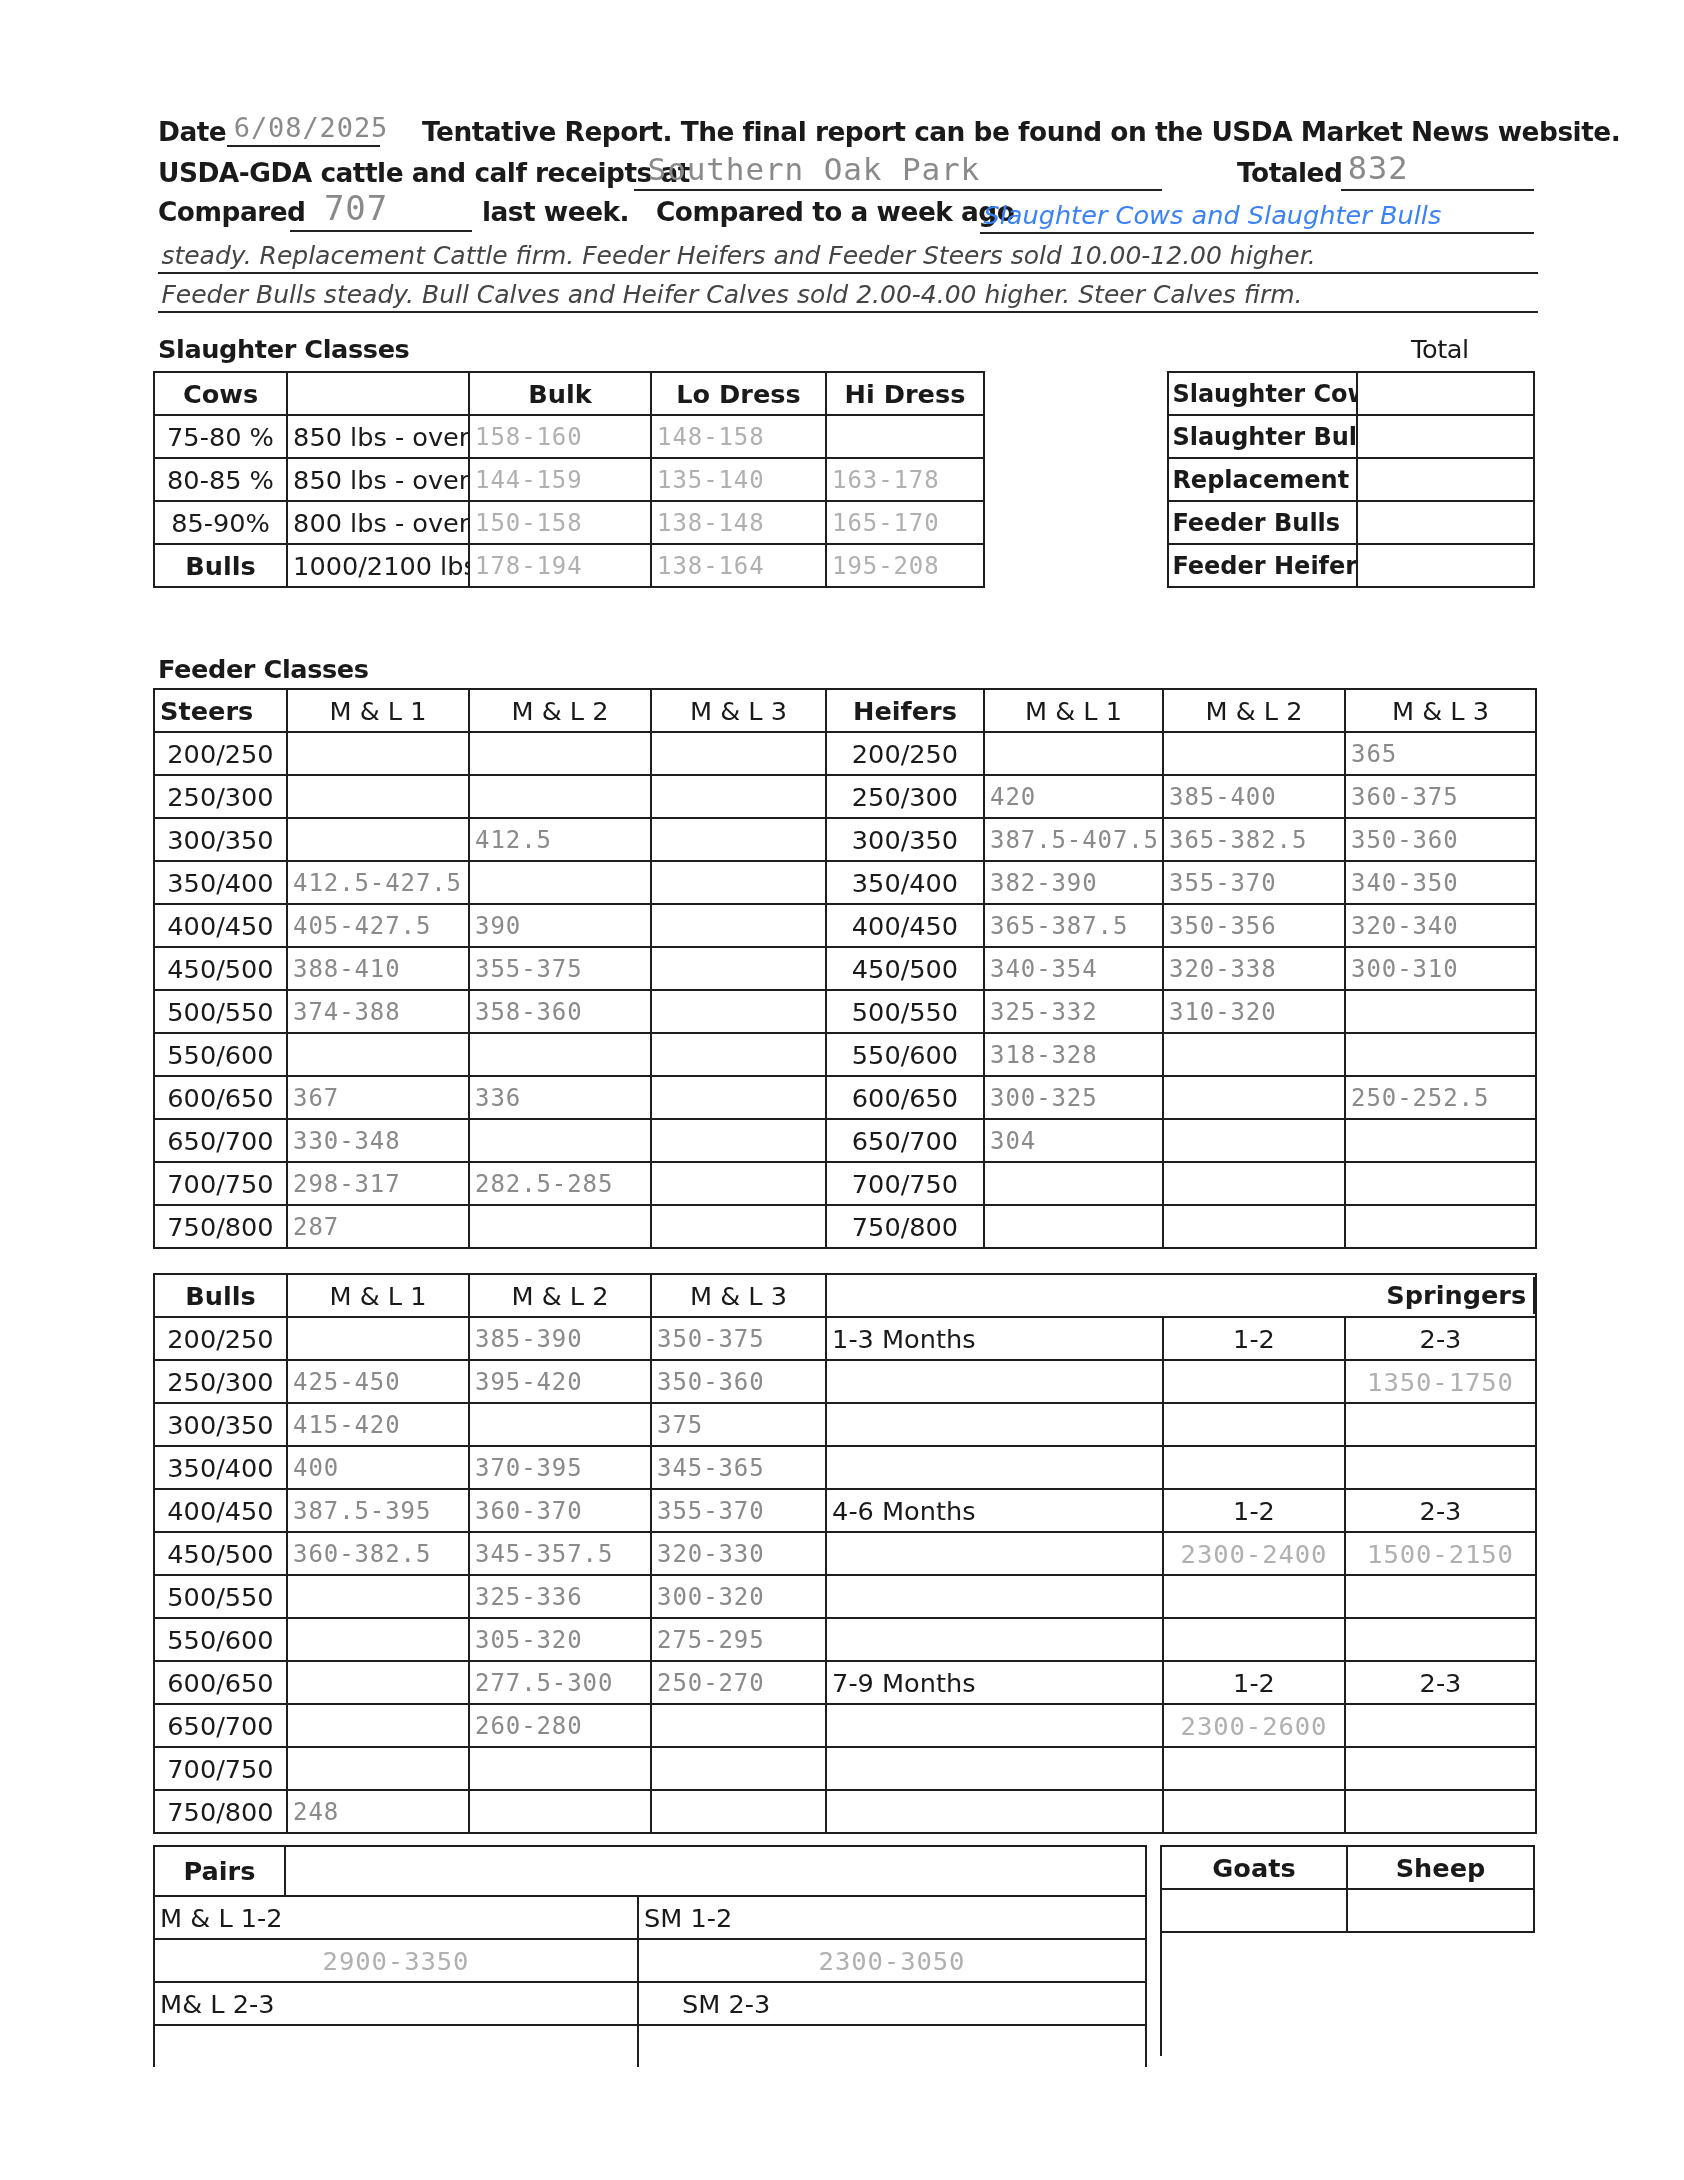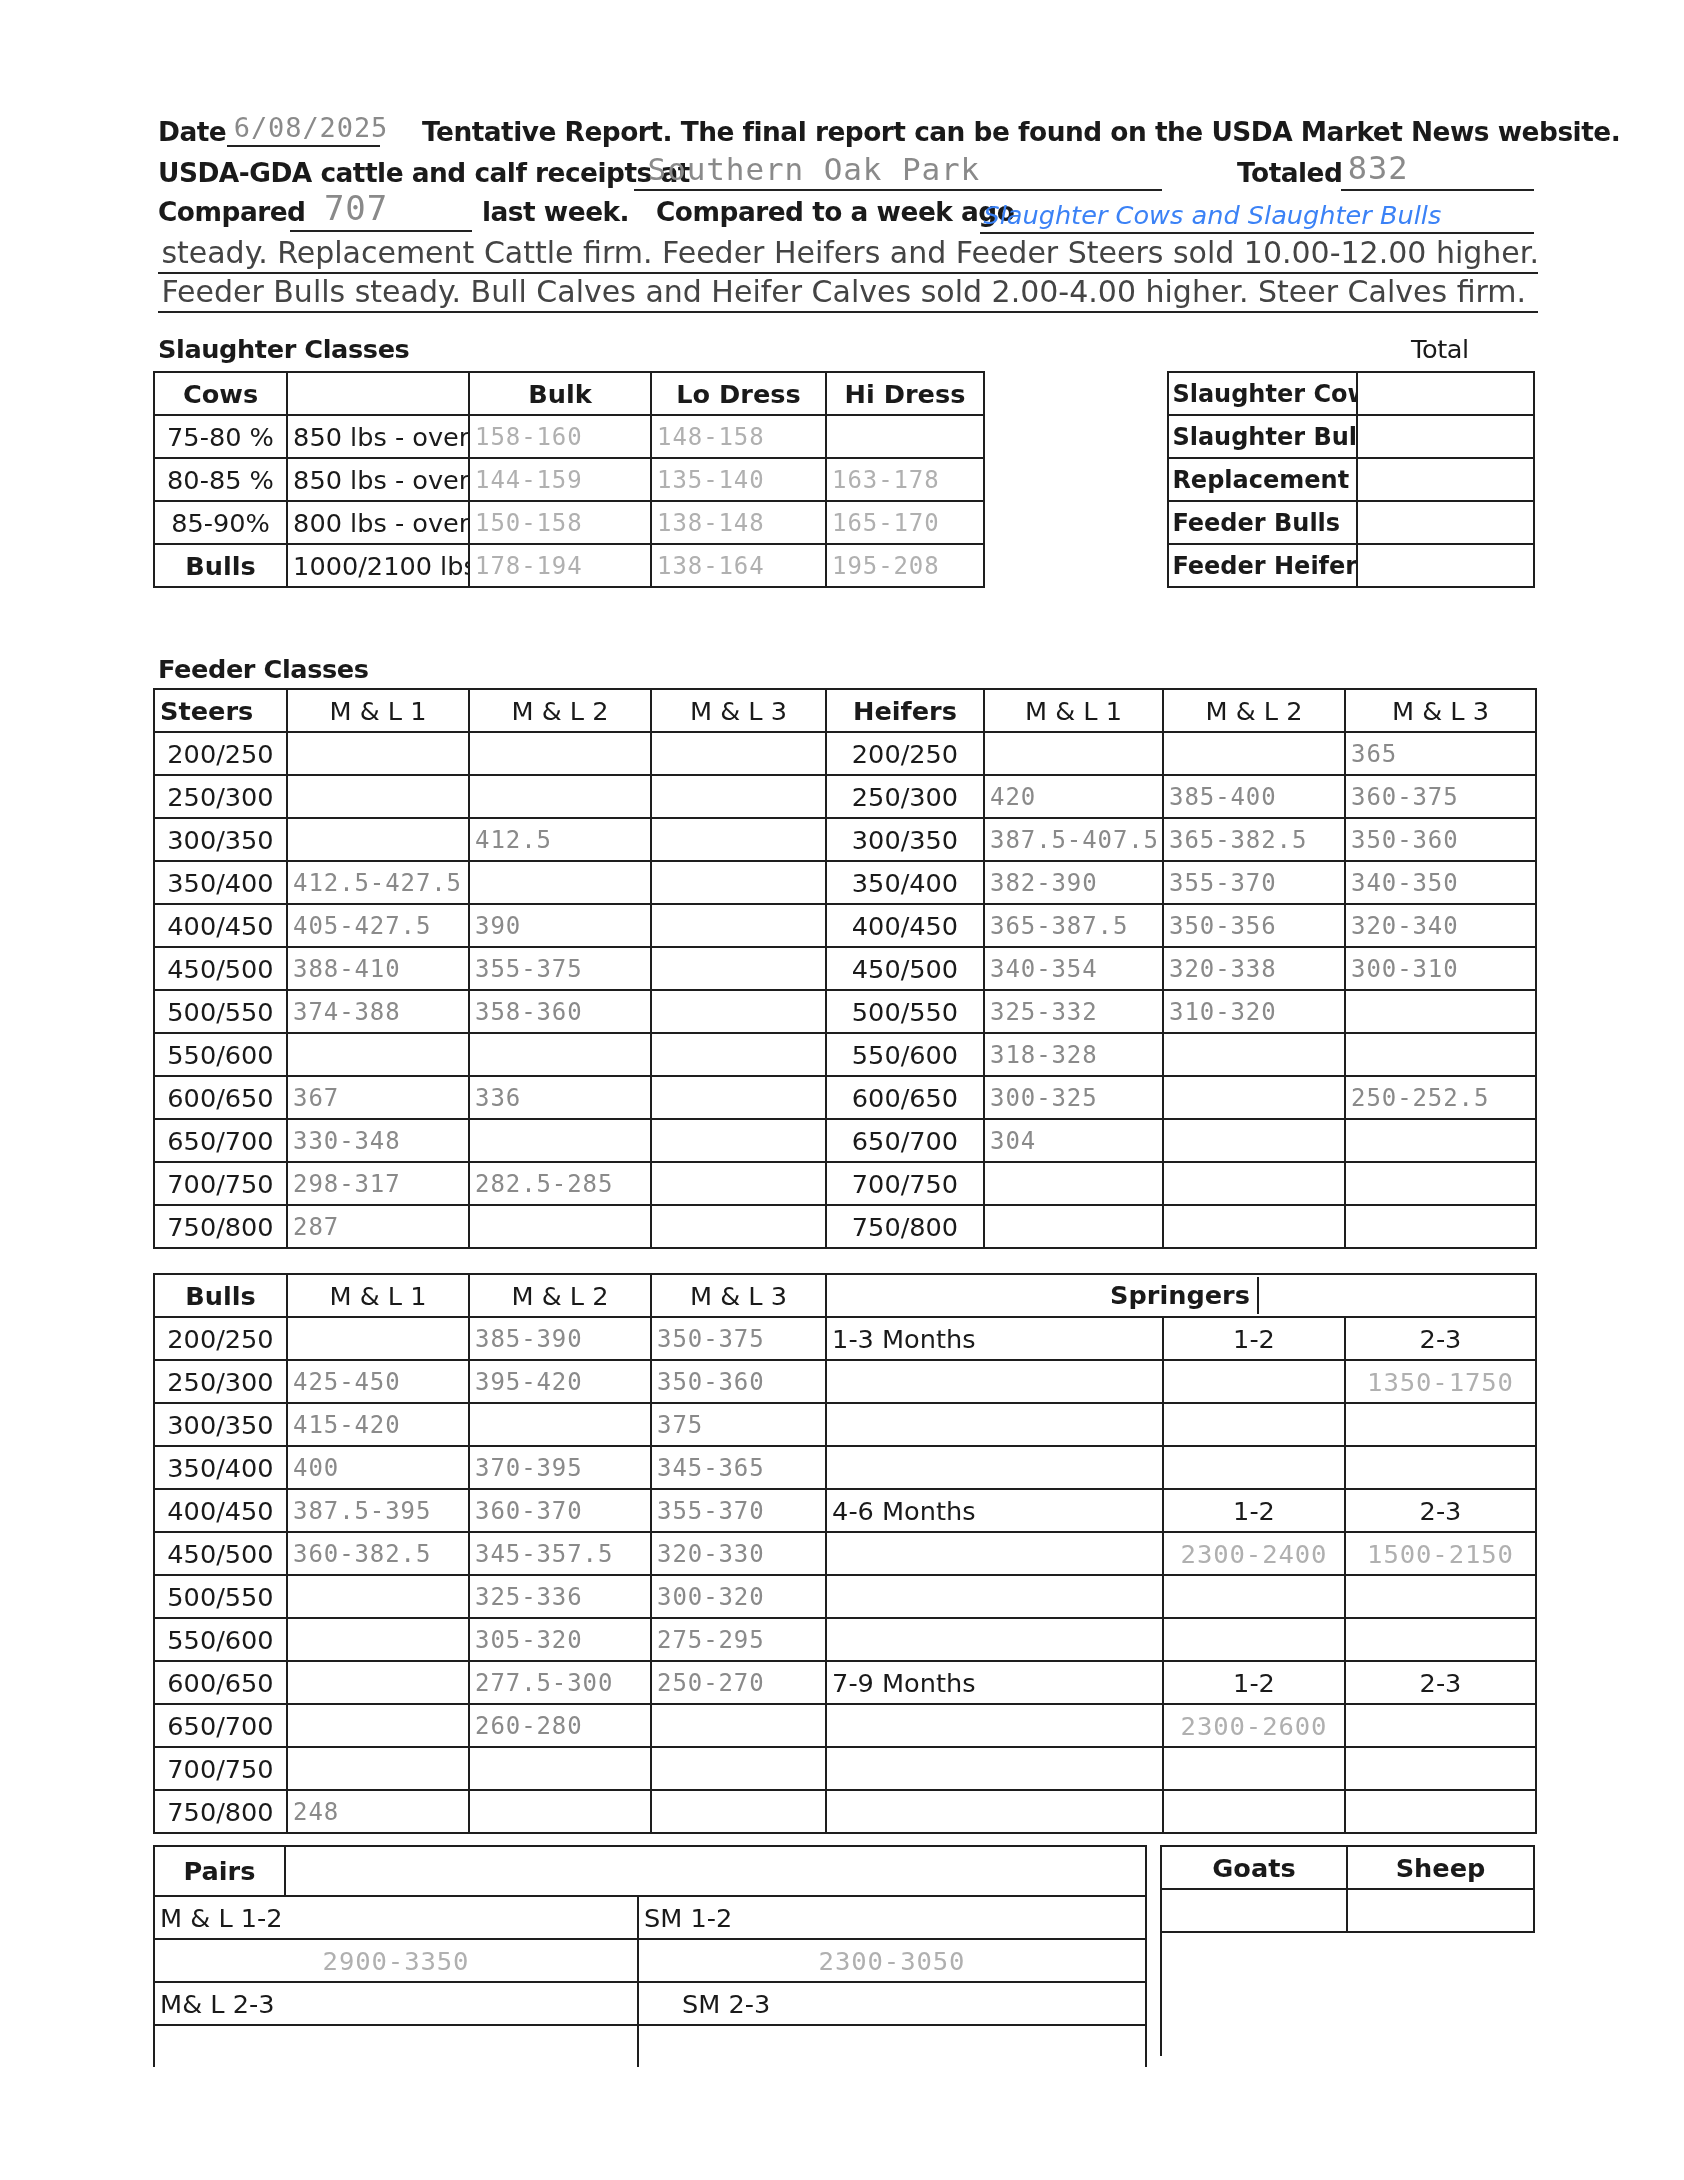--- a/index.html
+++ b/index.html
@@ -8,21 +8,21 @@
     .page { position: absolute; left: 0; top: 0; width: 1685px; height: 2181px; }
     .printed { font-family: "DejaVu Sans", "Liberation Sans", sans-serif; color: #1a1a1a; }
     .hand { font-family: "DejaVu Sans Mono", "Liberation Mono", monospace; color: #8a8a8a; font-weight: normal; letter-spacing: 0.9px; }
     .hand.faint { color: #b0b0b0; }
 
     
     .hdr-line { position: absolute; font-size: 26.4px; font-weight: bold; white-space: nowrap; letter-spacing: -0.5px; }
     .fill { position: absolute; border-bottom: 2.6px solid #222; }
     .fill .hand { position: absolute; bottom: 1.7px; left: 6.8px; font-size: 29px; }
     .note { position: absolute; left: 158px; width: 1380px; border-bottom: 2.6px solid #222; height: 37px; }
-    .note .hand { position: absolute; left: 3.4px; bottom: 1.7px; font-size: 30px; color: #444; letter-spacing: 0; font-family: "DejaVu Sans", sans-serif; white-space: nowrap; text-align: center; }
+    .note .hand { position: absolute; left: 3.4px; bottom: 1.7px; font-size: 25px; color: #444; letter-spacing: 0; font-family: "DejaVu Sans", sans-serif; font-style: italic; white-space: nowrap; text-align: center; }
 
     .section-title { position: absolute; font-size: 25.6px; font-weight: bold; letter-spacing: -0.4px; }
 
     table { position: absolute; border-collapse: collapse; table-layout: fixed; }
     td, th { border: 2.6px solid #1e1e1e; padding: 0 5.1px; height: 41px; font-size: 25.6px; white-space: nowrap; overflow: hidden; }
     th { font-weight: bold; text-align: center; }
     td.lbl { font-weight: bold; text-align: center; }
     td.lbl-left { font-weight: bold; text-align: left; }
     td.num { text-align: center; }
     td.val { text-align: left; font-size: 24px; }
@@ -301,21 +301,21 @@
       <col style="width:337px">
         <col style="width:182px">
         <col style="width:191px">
     </colgroup>
     <tbody>
         <tr>
       <th>Bulls</th>
       <th style="font-weight:normal;">M &amp; L 1</th>
       <th style="font-weight:normal;">M &amp; L 2</th>
       <th style="font-weight:normal;">M &amp; L 3</th>
-      <th colspan="3" style="text-align:center; padding:0;">
+      <th colspan="3" style="text-align:right; padding:0;">
         <span style="display:inline-block; border-right:2.6px solid #1e1e1e; padding:0 6.8px; height:37px; line-height:37px;">Springers</span>
       </th>
     </tr>
     </tbody>
       <tbody id="bulls-body">
         <tr>
           <td class="num">200/250</td>
           <td class="val hand"></td>
           <td class="val hand">385-390</td>
           <td class="val hand">350-375</td>

